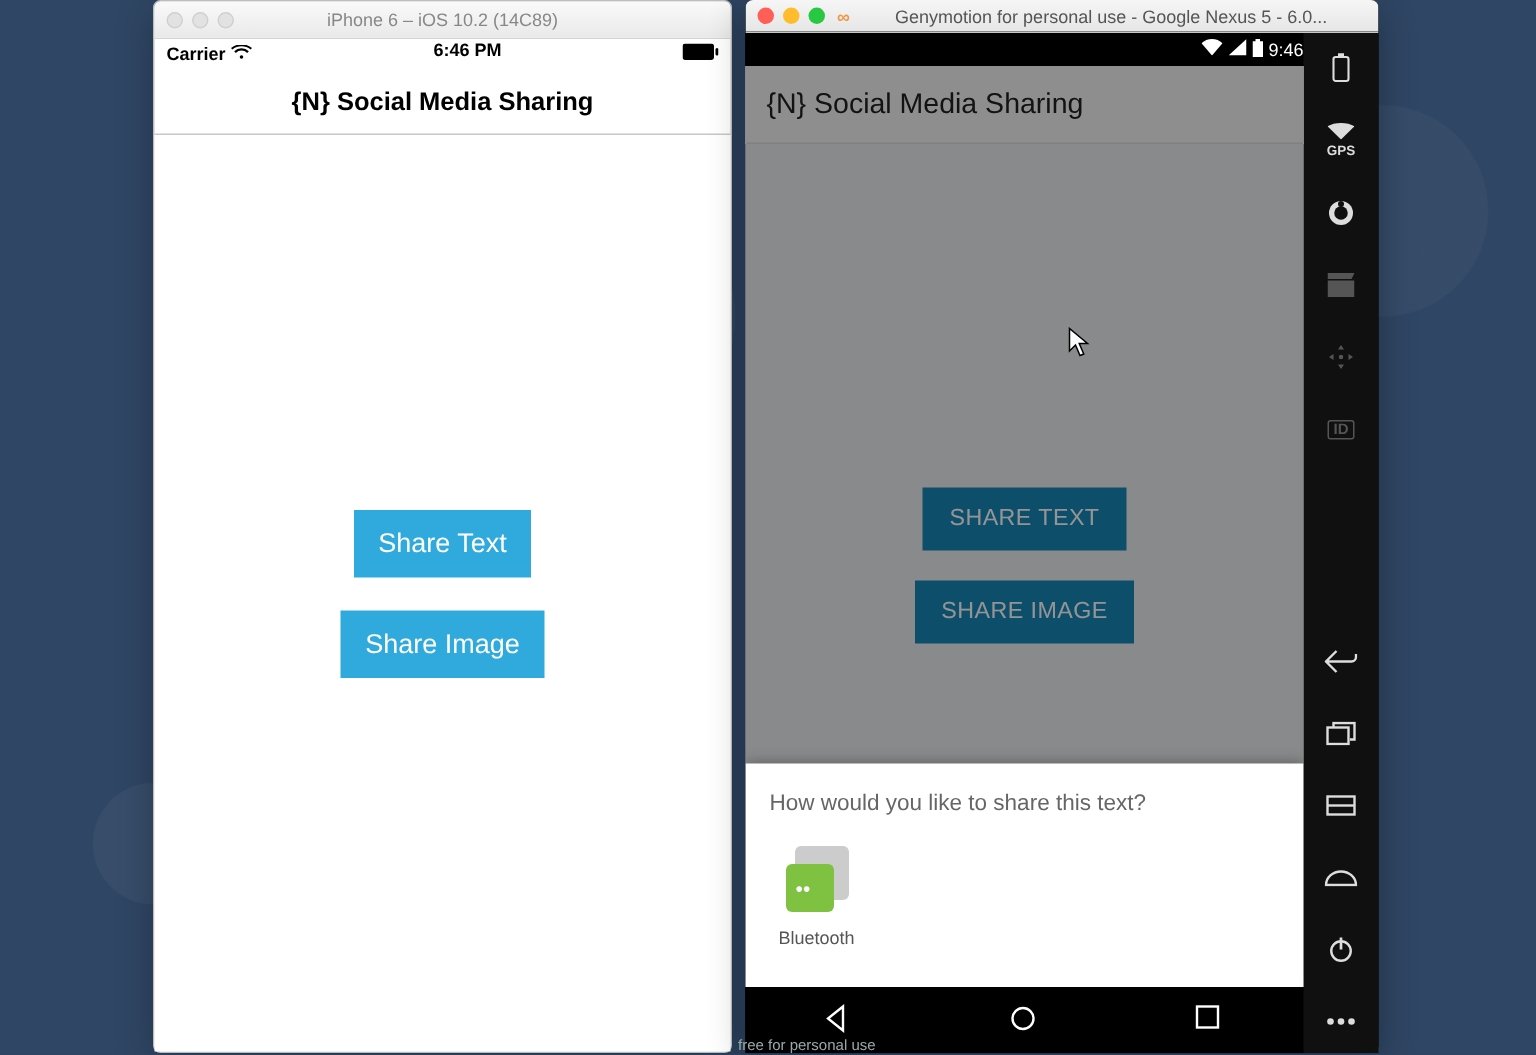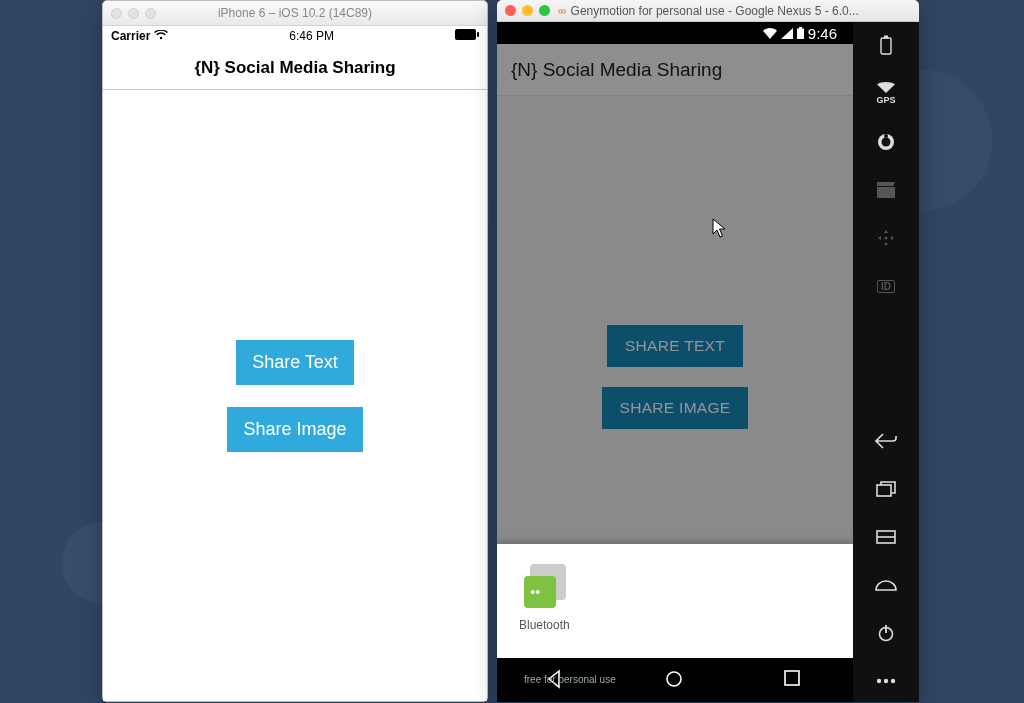--- a/index.html
+++ b/index.html
@@ -33,21 +33,21 @@
     display: flex; align-items: center;
     padding: 12px 8px;
     font-size: 12px; color: #888;
     position: relative;
   }
   .ios-dots { display: flex; gap: 6px; }
   .ios-dots span { width: 11px; height: 11px; border-radius: 50%; background: #e2e2e2; border:1px solid #d0d0d0;}
   .ios-titlebar .title { position:absolute; left:0; right:0; text-align:center; pointer-events:none;}
   .ios-statusbar {
     height: 20px;
-    display:flex; align-items:center; justify-content:space-between;
+    display:flex; justify-content:space-between;
     padding: 0 8px; font-size: 12px; font-weight:600; color:#000;
   }
   .sb-left, .sb-right { display:flex; align-items:center; gap:4px; }
   .ios-navbar {
     height: 44px; display:flex; align-items:center; justify-content:center;
     border-bottom:1px solid #c8c8c8;
     font-weight:700; font-size:17px; color:#000;
   }
   .ios-body {
     flex:1; display:flex; flex-direction:column; align-items:center; justify-content:center;
@@ -75,32 +75,32 @@
     border-radius:5px 5px 0 0;
     display:flex; align-items:center;
     padding:0 8px; font-size:12px; color:#555;
     position:relative;
   }
   .mac-dots { display:flex; gap:6px; }
   .mac-dots span{ width:11px; height:11px; border-radius:50%; }
   .mac-red{background:#ff5f57;} .mac-yel{background:#ffbd2e;} .mac-grn{background:#28c940;}
   .android-titlebar .geny { margin-left:8px; display:flex; align-items:center; gap:4px; font-size:12px; color:#444;}
   .geny-icon{ color:#e94; font-weight:bold; }
-  .android-titlebar .title{ flex:1; text-align:left; white-space:nowrap; overflow:hidden; text-overflow:ellipsis; padding-left:4px;}
+  .android-titlebar .title{ flex:1; text-align:center; white-space:nowrap; overflow:hidden; text-overflow:ellipsis; padding-left:4px;}
   .android-shell { flex:1; display:flex; }
   .android-device { flex:1; background:#000; display:flex; flex-direction:column; }
   .android-sidebar {
-    width:66px; background:#101010; display:flex; flex-direction:column; align-items:center;
+    width:50px; background:#101010; display:flex; flex-direction:column; align-items:center;
     padding-top:12px; gap:26px; color:#ddd;
   }
   .android-sidebar .dim { color:#555; }
   .side-ico { width:22px; height:22px; display:flex; align-items:center; justify-content:center; font-size:14px; cursor:pointer;}
   .android-statusbar {
     height:22px; background:#000; display:flex; justify-content:flex-end; align-items:center;
-    padding:0 16px; gap:4px; color:#fff; font-size:15px;
+    padding:0 0; gap:4px; color:#fff; font-size:12px;
   }
   .android-screen { flex:1; position:relative; background:#eceef0; overflow:hidden;}
   .scrim { position:absolute; inset:0; background:rgba(0,0,0,0.42); }
   .android-appbar {
     height:52px; background:#f5f5f5; border-bottom:1px solid #ddd;
     display:flex; align-items:center; padding:0 14px;
     font-size:19px; color:#222;
   }
   .android-content {
     position:absolute; top:52px; left:0; right:0; bottom:0;
@@ -128,21 +128,21 @@
   }
   .msg-back { position:absolute; width:36px; height:36px; background:#ccc; top:2px; left:10px; border-radius:4px;}
   .msg-front { position:absolute; width:32px; height:32px; background:#7fc241; bottom:2px; left:4px; border-radius:4px;}
   .msg-face { position:absolute; bottom:10px; left:10px; color:#fff; font-size:14px;}
   .android-navbar {
     height:44px; background:#000; display:flex; align-items:center; justify-content:space-around;
     color:#fff;
   }
   .nav-ico { width:22px; height:22px; cursor:pointer;}
   .footer-note {
-    position:absolute; left:492px; bottom:18px; font-size:10px; color:#9aa;margin-left:32px;
+    position:absolute; left:492px; bottom:0; font-size:10px; color:#9aa;
   }
   .cursor {
     position:absolute; left:712px; top:218px; width:16px; height:22px; pointer-events:none;
   }
 </style>
 </head>
 <body>
 
 <div class="ios-window">
   <div class="ios-titlebar">
@@ -155,21 +155,21 @@
   </div>
   <div class="ios-statusbar">
     <div class="sb-left">
       <span>Carrier</span>
       <span>
         <svg width="14" height="10" viewBox="0 0 14 10">
             <path d="M7 9.2a1.2 1.2 0 100-2.4 1.2 1.2 0 000 2.4zM3.2 5.3a5.4 5.4 0 017.6 0l1.1-1.1a7 7 0 00-9.8 0l1.1 1.1zM.9 3a9.7 9.7 0 0112.2 0L14 2A11.2 11.2 0 000 2l.9 1z" fill="#000"></path>
           </svg>
       </span>
     </div>
-    <div style="font-weight:400">6:46 PM</div>
+    <div style="font-weight:700">6:46 PM</div>
     <div class="sb-right">
       <span>
         <svg width="24" height="11" viewBox="0 0 24 11">
             <rect x="0" y="0" width="21" height="11" rx="2" fill="#000"></rect>
             <rect x="22" y="3" width="2" height="5" rx="1" fill="#000"></rect>
           </svg>
       </span>
     </div>
   </div>
   <div class="ios-navbar">
@@ -217,20 +217,21 @@
       <div class="android-screen">
         <div class="android-appbar">
           <span>{N} Social Media Sharing</span>
         </div>
         <div class="android-content">
           <button class="md-btn">SHARE TEXT</button>
           <button class="md-btn">SHARE IMAGE</button>
         </div>
         <div class="scrim"></div>
         <div class="share-sheet">
+          <div class="sheet-title">How would you like to share this text?</div>
           <div class="share-row">
             <div class="share-item">
               <div class="msg-icon">
                 <div class="msg-back"></div>
                 <div class="msg-front"></div>
                 <div class="msg-face">••</div>
               </div>
               <span>Bluetooth</span>
             </div>
           </div>

